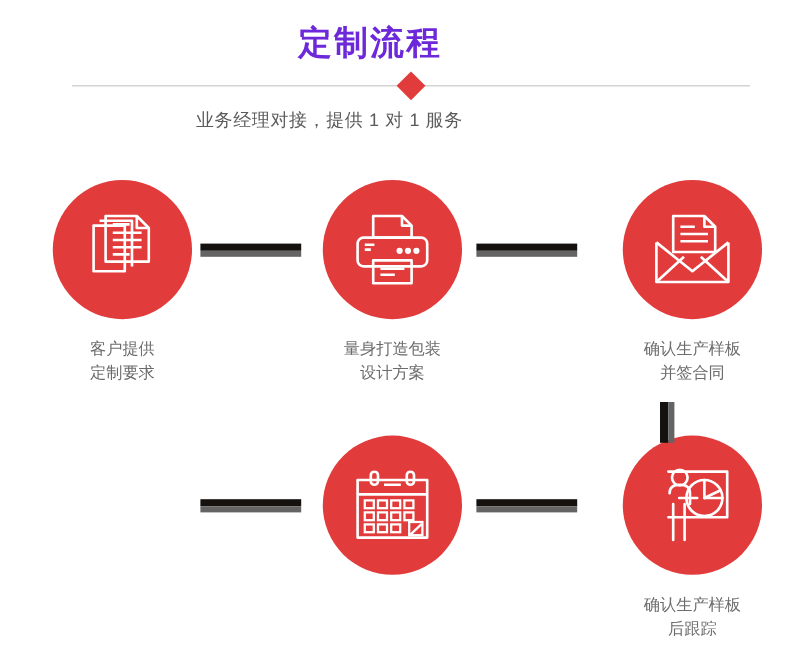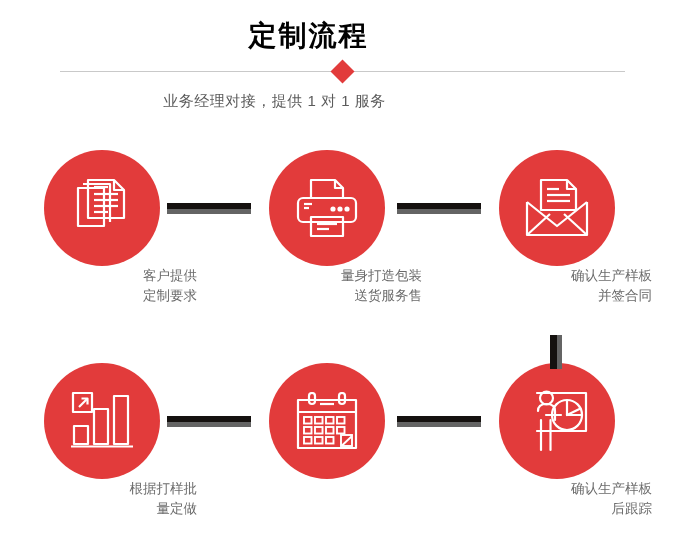--- a/index.html
+++ b/index.html
@@ -24,21 +24,21 @@
     height: 130px;
   }
   .page-title {
     position: absolute;
     left: 0;
     top: 16px;
     width: 617px;
     text-align: center;
     font-size: 28px;
     font-weight: bold;
-    color: #000000;
+    color: #6d28d9;
     letter-spacing: 2px;
     line-height: 40px;
   }
   .divider-wrap {
     position: absolute;
     left: 60px;
     top: 62px;
     width: 565px;
     height: 24px;
   }
@@ -84,44 +84,45 @@
 
   .step {
     position: absolute;
     width: 190px;
     text-align: center;
   }
   .step-r1 { top: 20px; }
   .step-r2 { top: 233px; }
   .step-c1 { left: 7px; }
   .step-c2 { left: 232px; }
-  .step-c3 { left: 462px; }
+  .step-c3 { left: 482px; }
 
   .circle {
     width: 116px;
     height: 116px;
     border-radius: 50%;
     background: #e23b3b;
     margin: 0 auto;
     position: relative;
   }
   .circle svg {
     position: absolute;
     left: 50%;
     top: 50%;
     transform: translate(-50%, -50%);
     display: block;
   }
 
   .step-label {
+    margin-top: 15px;
     font-size: 13.5px;
     color: #6b6b6b;
     line-height: 20px;
     white-space: pre-line;
-    text-align: right;
+    text-align: center;
   }
 
   
   .conn-h {
     position: absolute;
     width: 84px;
     height: 12px;
   }
   .conn-h .bar {
     position: absolute;
@@ -223,21 +224,21 @@
           <line x1="22" y1="52" x2="34" y2="52"></line>
         </g>
         <g fill="#ffffff">
           <circle cx="38" cy="32" r="2.6"></circle>
           <circle cx="45" cy="32" r="2.6"></circle>
           <circle cx="52" cy="32" r="2.6"></circle>
         </g>
       </svg>
     </div>
     <div class="step-label">量身打造包装
-送货服务售</div>
+设计方案</div>
   </div>
 
   <div class="step step-r1 step-c3">
     <div class="circle">
       <svg width="64" height="60" viewBox="0 0 64 60">
         <g fill="none" stroke="#ffffff" stroke-width="2.2" stroke-linejoin="round">
           <path d="M16 2 H42 L51 11 V32 H16 Z"></path>
           <path d="M42 2 V11 H51"></path>
           <path d="M2 24 L32 48 L62 24"></path>
           <path d="M2 24 V57 H62 V24"></path>
@@ -248,37 +249,20 @@
           <line x1="22" y1="11" x2="34" y2="11"></line>
           <line x1="22" y1="17" x2="45" y2="17"></line>
           <line x1="22" y1="23" x2="45" y2="23"></line>
         </g>
       </svg>
     </div>
     <div class="step-label">确认生产样板
 并签合同</div>
   </div>
 
-  <div class="step step-r2 step-c1">
-    <div class="circle">
-      <svg width="62" height="60" viewBox="0 0 62 60">
-        <g fill="none" stroke="#ffffff" stroke-width="2.2" stroke-linejoin="round">
-          <rect x="2" y="2" width="19" height="19"></rect>
-          <path d="M8 16 L16 8"></path>
-          <path d="M10.5 7.5 H16.5 V13.5"></path>
-          <rect x="3" y="35" width="14" height="18"></rect>
-          <rect x="23" y="18" width="14" height="35"></rect>
-          <rect x="43" y="5" width="14" height="48"></rect>
-          <line x1="0" y1="55.5" x2="62" y2="55.5"></line>
-        </g>
-      </svg>
-    </div>
-    <div class="step-label">根据打样批
-量定做</div>
-  </div>
 
   <div class="step step-r2 step-c2">
     <div class="circle">
       <svg width="64" height="58" viewBox="0 0 64 58">
         <g fill="none" stroke="#ffffff" stroke-width="2.2" stroke-linejoin="round">
           <path d="M3 8 H61 V56 H3 Z"></path>
           <line x1="3" y1="20" x2="61" y2="20"></line>
           <rect x="14" y="1" width="6" height="11" rx="3"></rect>
           <rect x="44" y="1" width="6" height="11" rx="3"></rect>
           <line x1="25" y1="12" x2="39" y2="12"></line>

